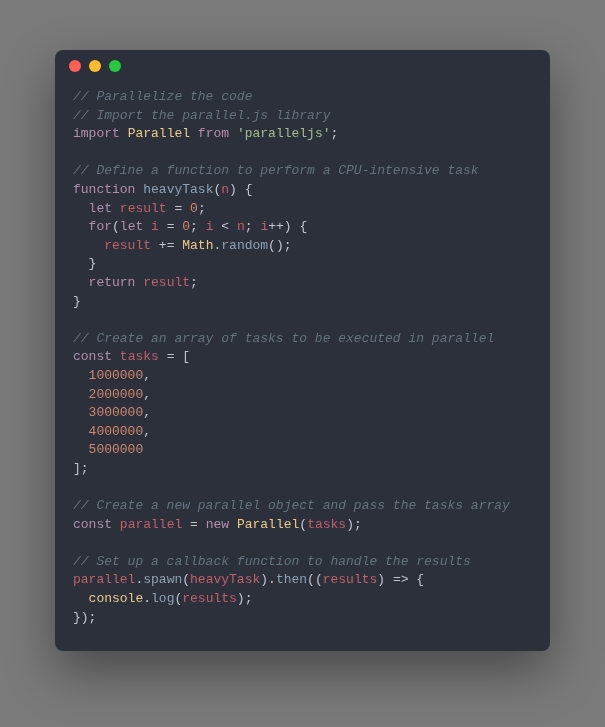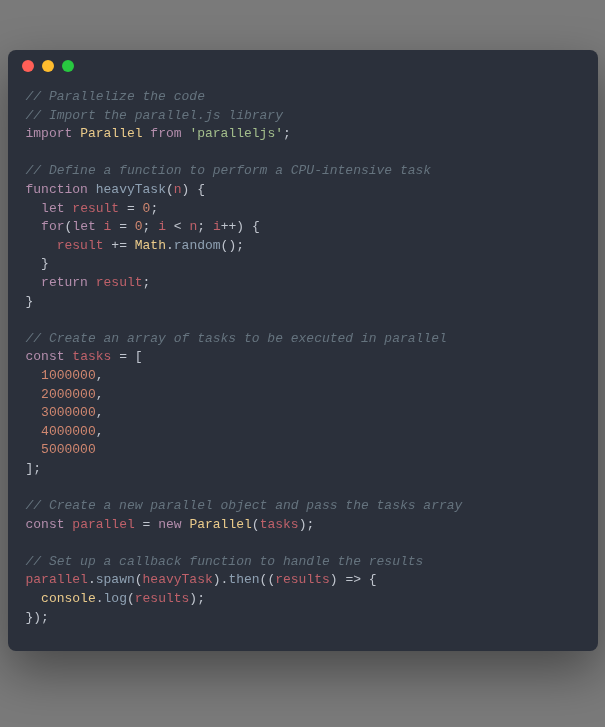--- a/index.html
+++ b/index.html
@@ -9,21 +9,21 @@
   justify-content: center;
   align-items: flex-start;
   min-height: 727px;
   width: 605px;
   padding: 50px 0;
   font-family: "SF Mono", "Monaco", "Consolas", "Courier New", monospace;
 }
 .window {
   background: #2b303b;
   border-radius: 8px;
-  width: 590px;
+  width: 495px;
   box-shadow: 0 20px 50px rgba(0,0,0,0.4);
   overflow: hidden;
 }
 .titlebar {
   height: 32px;
   display: flex;
   align-items: center;
   padding: 0 14px;
   gap: 8px;
 }

